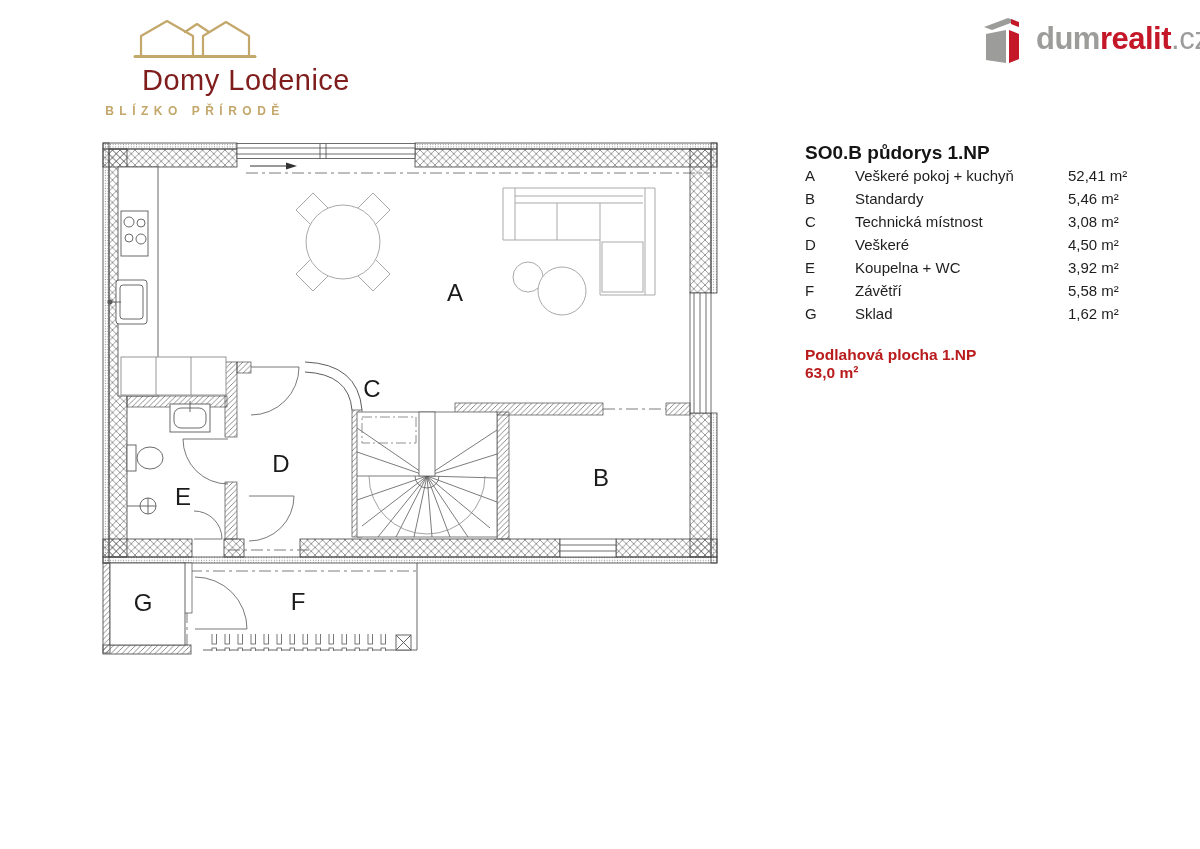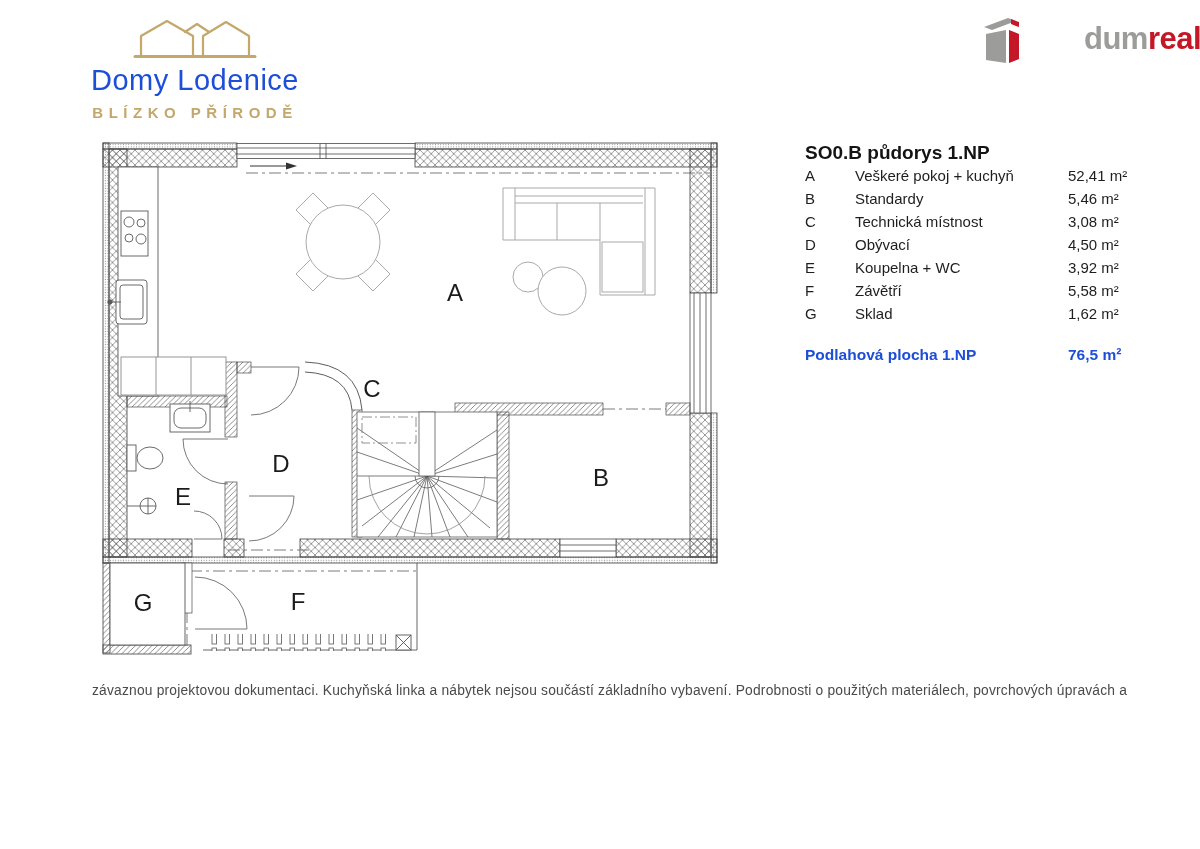--- a/index.html
+++ b/index.html
@@ -3,40 +3,40 @@
 <meta charset="utf-8">
 <style>
   html,body{margin:0;padding:0;}
   body{
     width:1200px;height:849px;position:relative;background:#ffffff;
     font-family:"Liberation Sans", sans-serif;overflow:hidden;color:#222;
   }
   
   .brand{position:absolute;left:40px;top:12px;width:310px;text-align:center;}
   .brand-houses{display:block;margin:0 auto;}
-  .brand-name{font-size:29px;color:#1d4ed8;letter-spacing:0.5px;margin-top:4px;font-weight:400;}
-  .brand-tagline{font-size:15px;letter-spacing:5.5px;color:#c3a76b;margin-top:7px;font-weight:700;}
+  .brand-name{font-size:29px;color:#7f1d1d;letter-spacing:0.5px;margin-top:4px;font-weight:400;text-align:right;}
+  .brand-tagline{font-size:12px;letter-spacing:5.5px;color:#c3a76b;margin-top:7px;font-weight:700;}
   
   .agency{position:absolute;left:982px;top:13px;display:flex;align-items:center;}
   .agency-icon{display:block;margin-right:8px;}
   .agency-text{font-size:31px;letter-spacing:-0.5px;line-height:52px;}
-  .agency-text .p1{color:#9c9c9b;font-weight:700;margin-left:48px;}
+  .agency-text .p1{color:#9c9c9b;font-weight:700;}
   .agency-text .p2{color:#c41727;font-weight:700;}
   .agency-text .p3{color:#9c9c9b;font-weight:400;}
   
   .plan{position:absolute;left:95px;top:138px;width:640px;height:522px;}
   text.room-label{font-family:"Liberation Sans",sans-serif;font-size:24px;fill:#1b1b1b;text-anchor:middle;}
   
   .legend{position:absolute;left:805px;top:142px;width:332px;}
   .legend-title{font-size:19px;font-weight:700;color:#141414;}
   .lrow{display:flex;height:23px;align-items:center;font-size:15px;color:#1e1e1e;}
   .lcode{width:50px;flex:none;}
   .lname{width:213px;flex:none;}
   .larea{flex:none;}
-  .legend-total{display:flex;margin-top:21px;font-weight:700;font-size:15.5px;color:#1d4ed8;}
+  .legend-total{display:flex;margin-top:21px;font-weight:700;font-size:15.5px;color:#b91c1c;flex-direction:column;}
   .legend-total .tlabel{width:263px;flex:none;}
   
   .disclaimer{position:absolute;left:92px;top:679px;width:1040px;font-size:13.8px;
     line-height:24.8px;color:#4a4a4c;letter-spacing:0.2px;}
 </style>
 </head>
 <body>
 
 <div class="brand">
   <svg class="brand-houses" width="124" height="48" viewBox="0 0 124 48">
@@ -262,40 +262,39 @@
         <span class="lname">Standardy</span>
         <span class="larea">5,46 m²</span>
       </div>
       <div class="lrow">
         <span class="lcode">C</span>
         <span class="lname">Technická místnost</span>
         <span class="larea">3,08 m²</span>
       </div>
       <div class="lrow">
         <span class="lcode">D</span>
-        <span class="lname">Obývací</span>
+        <span class="lname">Veškeré</span>
         <span class="larea">4,50 m²</span>
       </div>
       <div class="lrow">
         <span class="lcode">E</span>
         <span class="lname">Koupelna + WC</span>
         <span class="larea">3,92 m²</span>
       </div>
       <div class="lrow">
         <span class="lcode">F</span>
         <span class="lname">Závětří</span>
         <span class="larea">5,58 m²</span>
       </div>
       <div class="lrow">
         <span class="lcode">G</span>
         <span class="lname">Sklad</span>
         <span class="larea">1,62 m²</span>
       </div>
     </div>
   <div class="legend-total">
     <span class="tlabel">Podlahová plocha 1.NP</span>
-    <span class="tarea">76,5 m²</span>
+    <span class="tarea">63,0 m²</span>
   </div>
 </div>
 
 <div class="disclaimer">
-  <div>závaznou projektovou dokumentaci. Kuchyňská linka a nábytek nejsou součástí základního vybavení. Podrobnosti o použitých materiálech, povrchových úpravách a</div>
 </div>
 
 </body></html>

